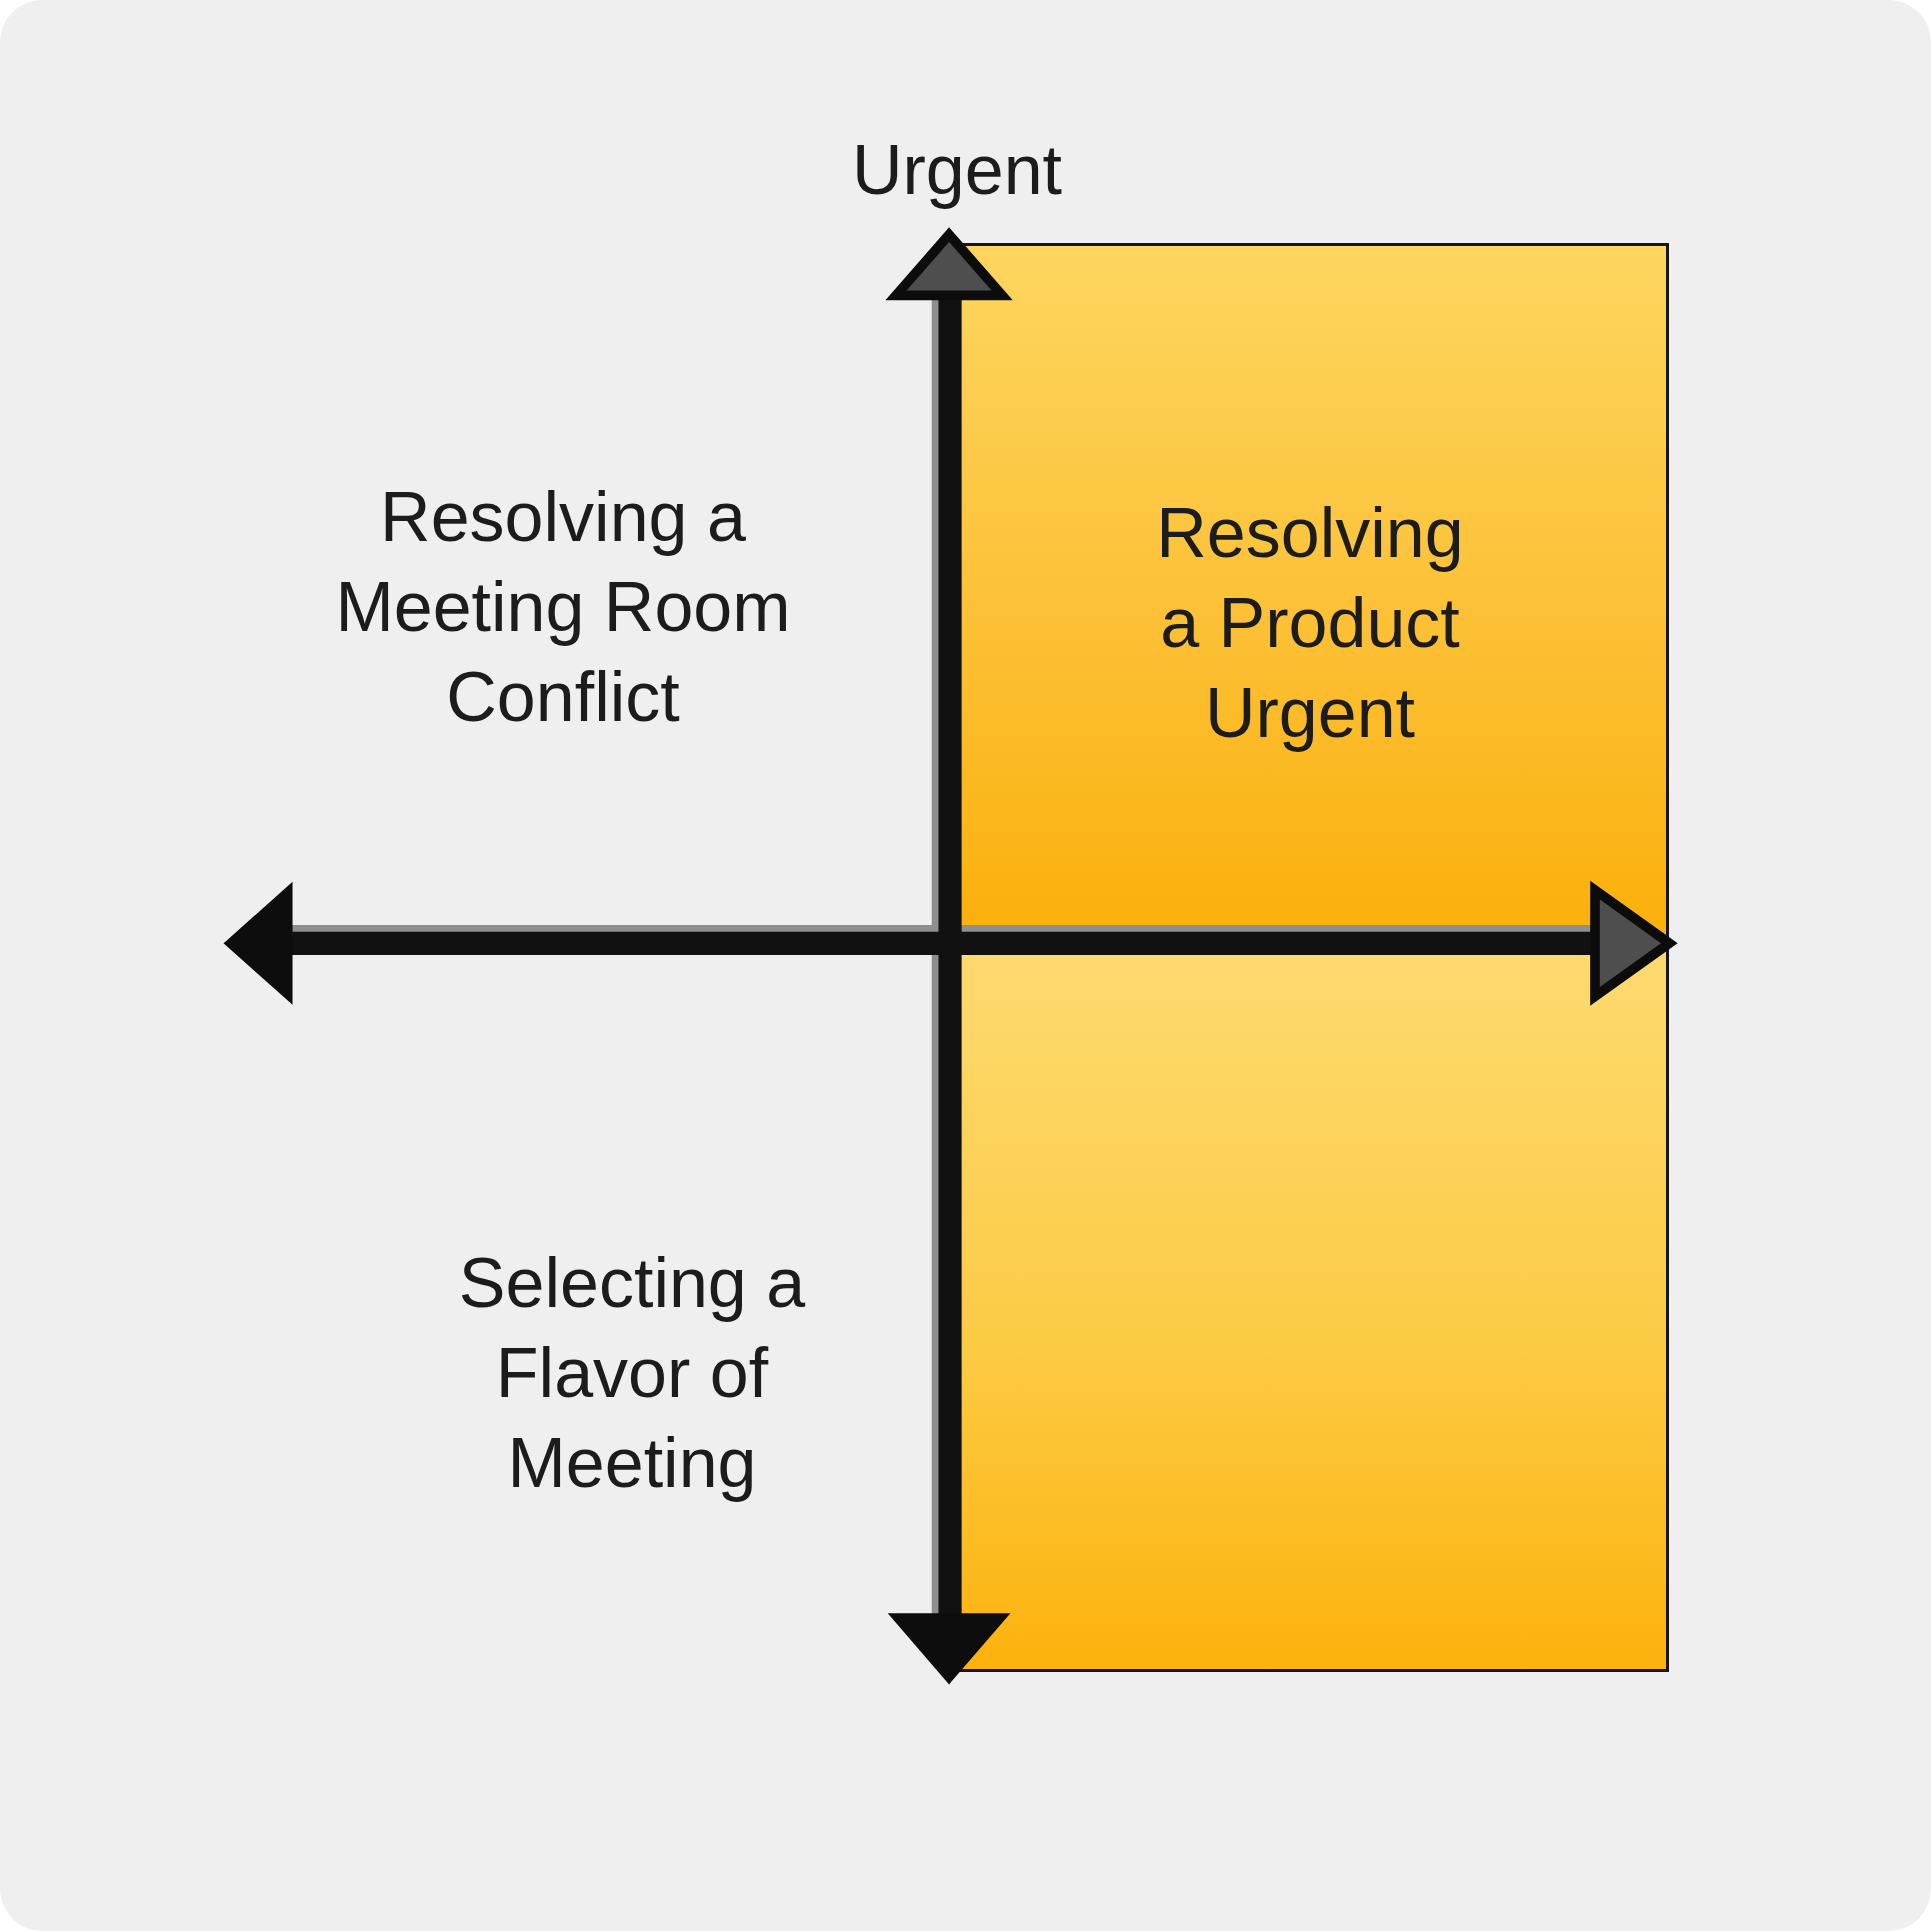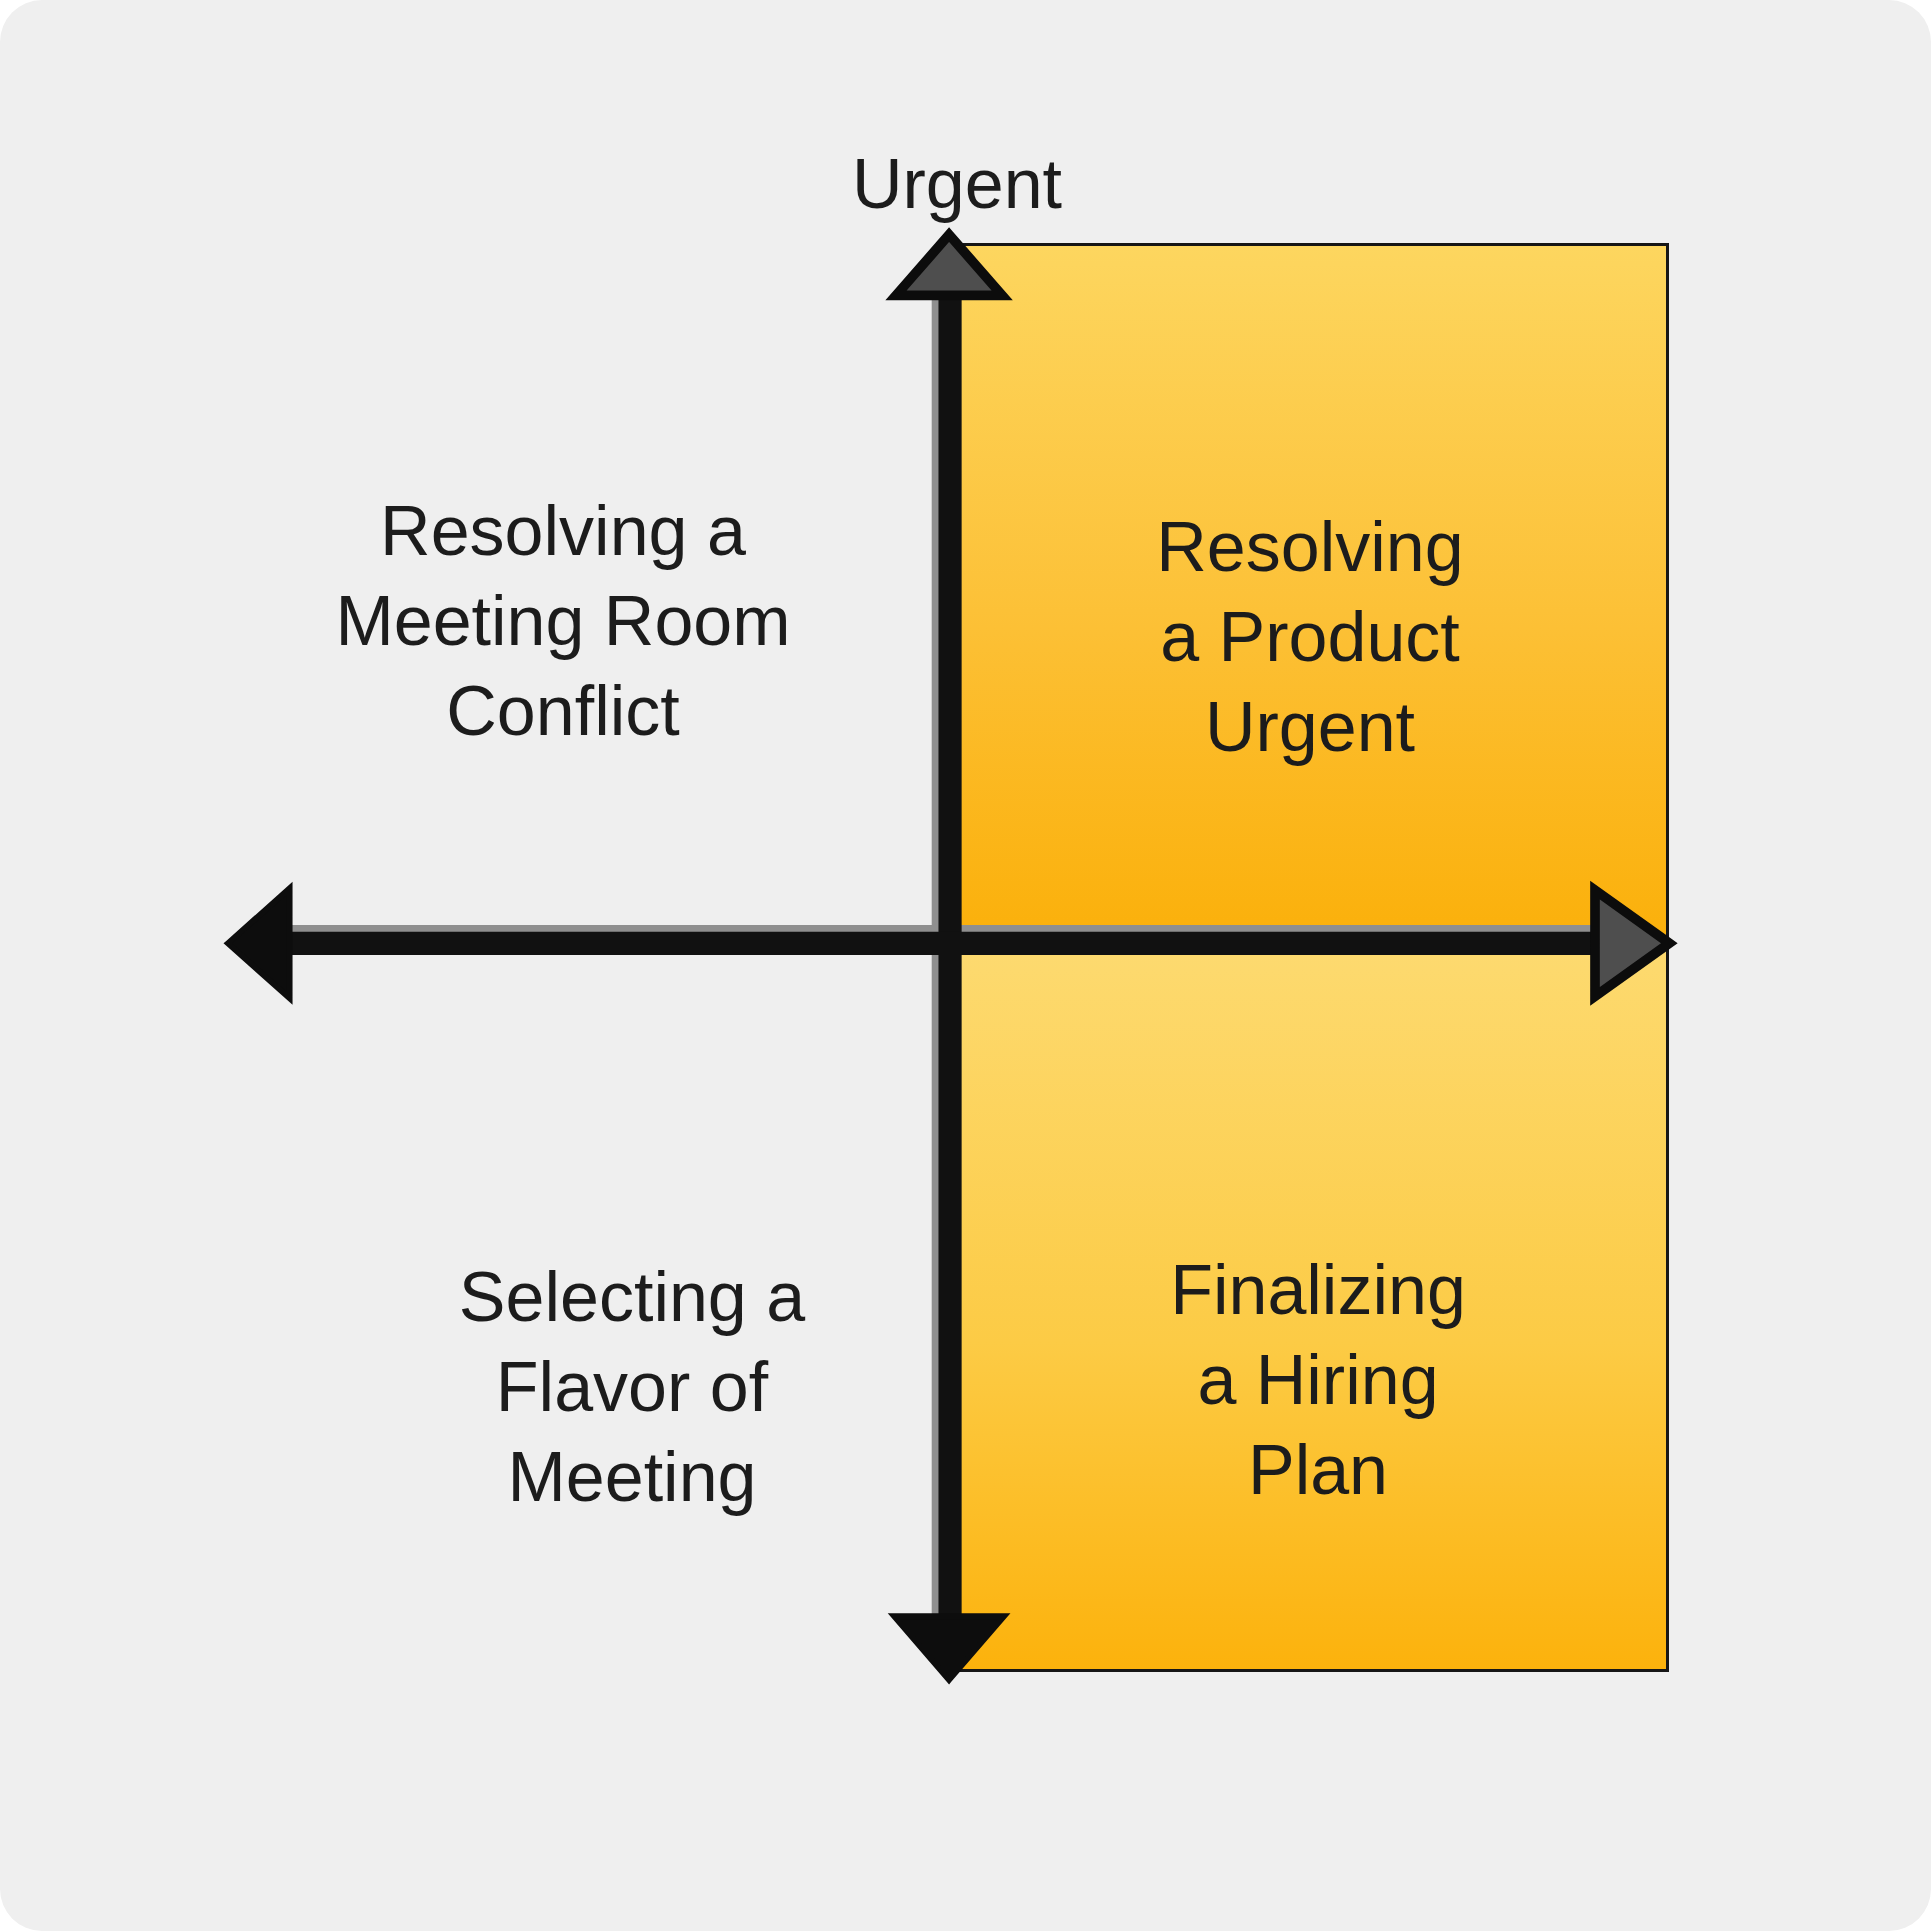--- a/index.html
+++ b/index.html
@@ -38,21 +38,20 @@
   }
   .label {
     position: absolute;
     transform: translate(-50%, -50%);
     text-align: center;
     color: #1c1c1c;
     font-size: 70px;
     line-height: 90px;
     white-space: nowrap;
     letter-spacing: 0px;
-    margin-top: 14px;
   }
   .axis-label { font-size: 70px; line-height: 87px; }
   .lbl-urgent     { left: 957px;  top: 170px;  }
   .lbl-important  { left: 1670px; top: 863px;  }
   .lbl-q-tl { left: 563px;  top: 607px;  }
   .lbl-q-tr { left: 1310px; top: 623px;  }
   .lbl-q-bl { left: 632px;  top: 1373px; }
   .lbl-q-br { left: 1318px; top: 1366px; }
 </style>
 </head>
@@ -95,20 +94,15 @@
     <div>a Product</div>
     <div>Urgent</div>
   </div>
 
   <div class="label lbl-q-bl">
     <div>Selecting a</div>
     <div>Flavor of</div>
     <div>Meeting</div>
   </div>
 
-  <div class="label lbl-q-br">
-    <div>Finalizing</div>
-    <div>a Hiring</div>
-    <div>Plan</div>
-  </div>
 
 </div>
 
 
 </body></html>

